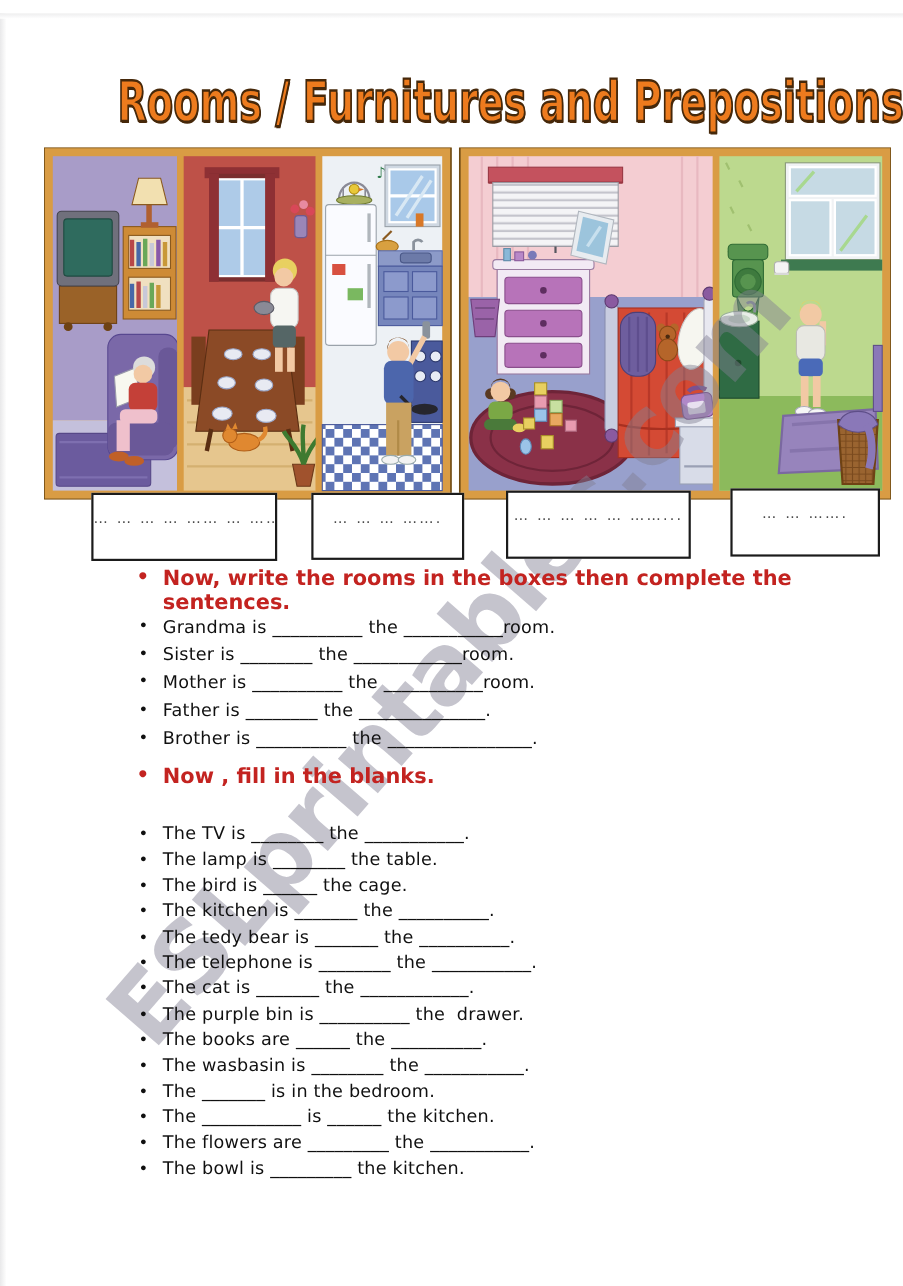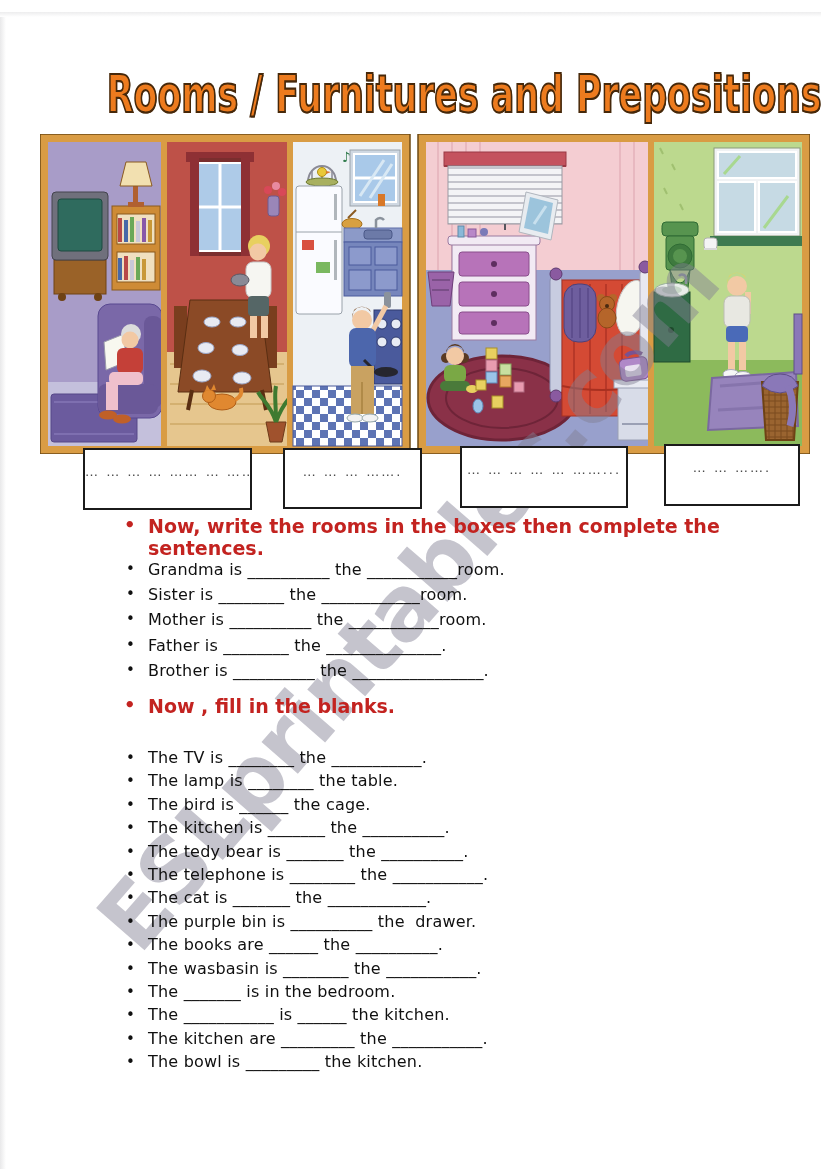--- a/index.html
+++ b/index.html
@@ -461,16 +461,16 @@
     <li>The bird is ______ the cage.</li>
     <li>The kitchen is _______ the __________.</li>
     <li>The tedy bear is _______ the __________.</li>
     <li>The telephone is ________ the ___________.</li>
     <li>The cat is _______ the ____________.</li>
     <li>The purple bin is __________ the &nbsp;drawer.</li>
     <li>The books are ______ the __________.</li>
     <li>The wasbasin is ________ the ___________.</li>
     <li>The _______ is in the bedroom.</li>
     <li>The ___________ is ______ the kitchen.</li>
-    <li>The kitchen are _________ the ___________.</li>
+    <li>The flowers are _________ the ___________.</li>
     <li>The bowl is _________ the kitchen.</li>
   </ul>
 </div>
 
 </body></html>

